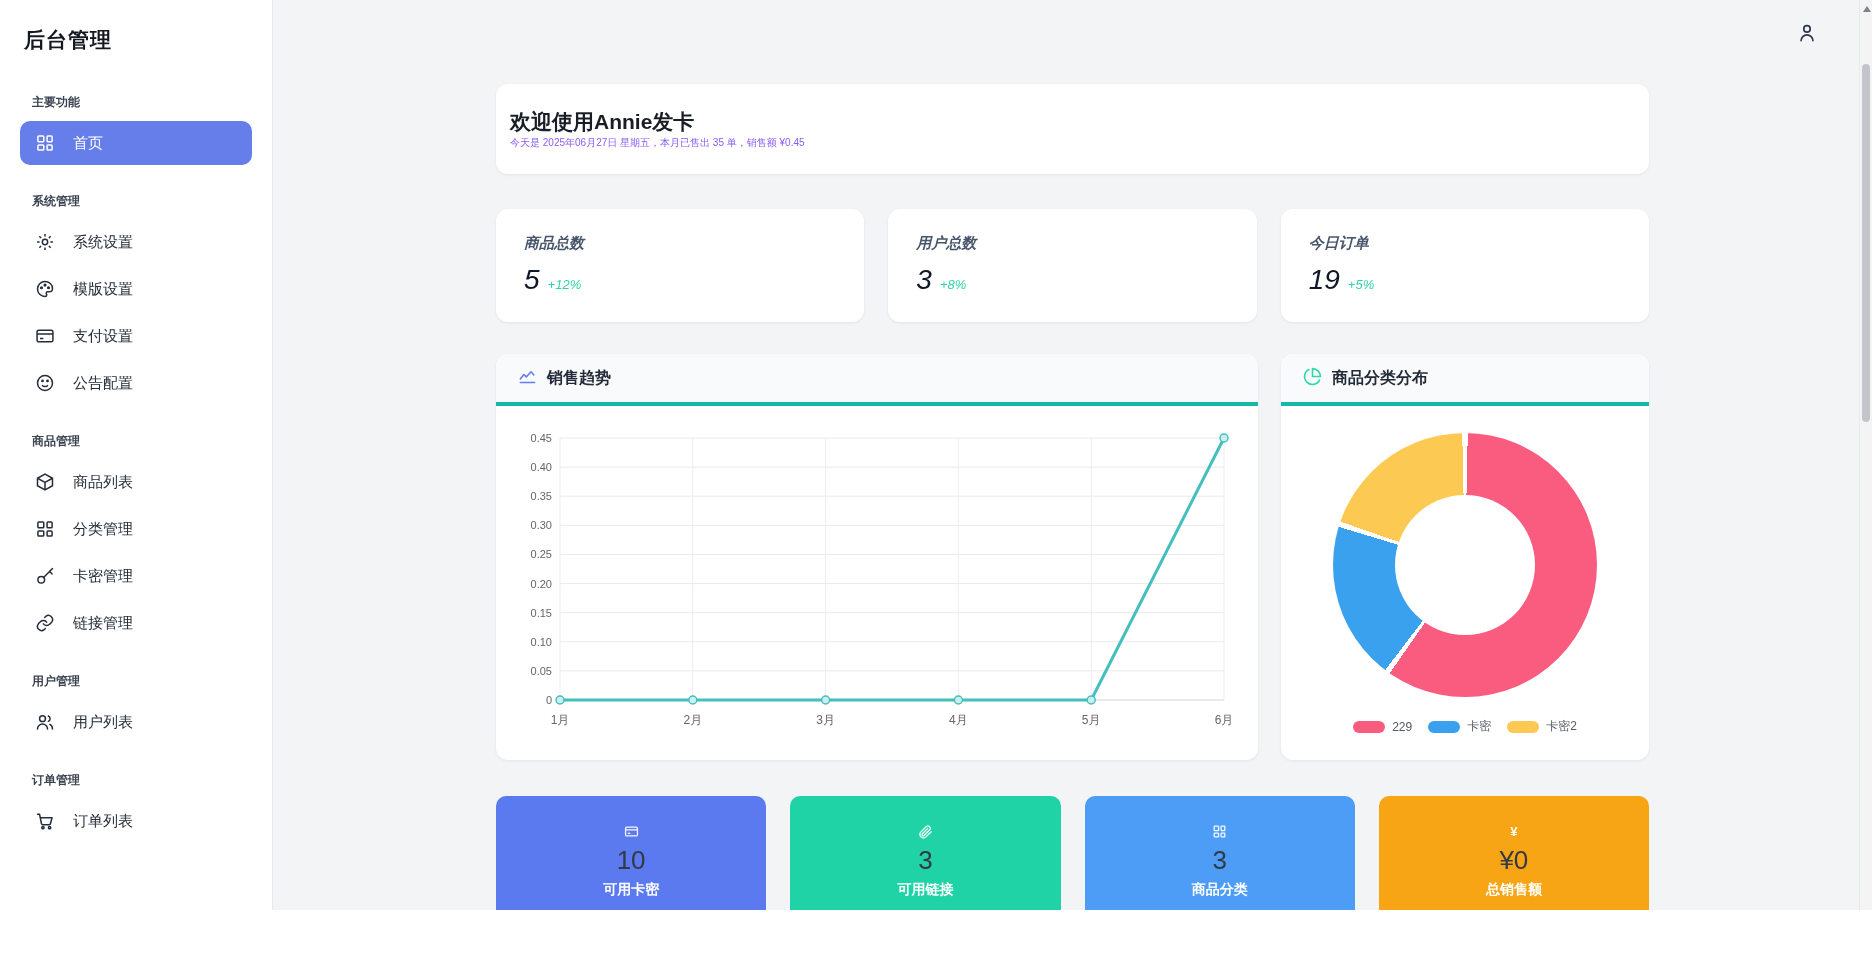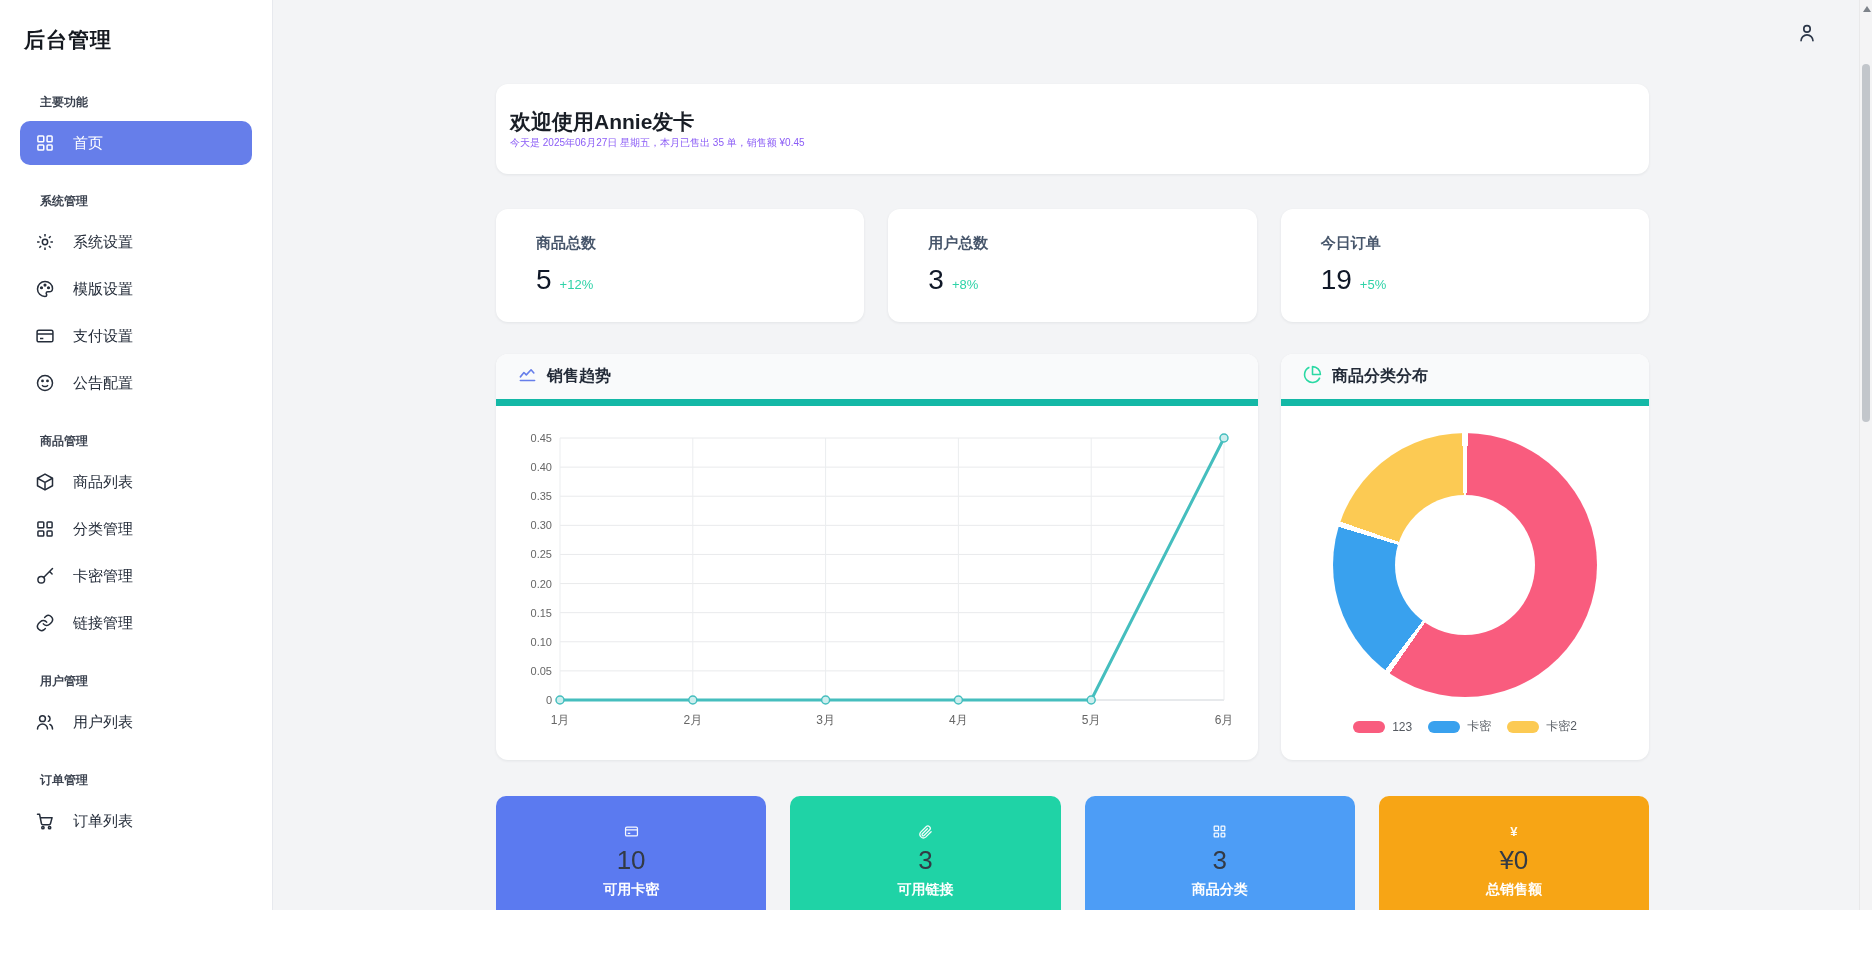--- a/index.html
+++ b/index.html
@@ -4,51 +4,51 @@
 <style>
   * { box-sizing: border-box; }
   html,body { margin:0; padding:0; }
   body { font-family:"Liberation Sans", sans-serif; }
   .screen { position:relative; width:1872px; height:910px; background:#f3f4f6; display:flex; overflow:hidden; }
 
   
   .sidebar { width:273px; flex-shrink:0; background:#ffffff; border-right:1px solid #e7e9ee; padding-top:26px; }
   .sidebar-title { font-size:21px; font-weight:bold; color:#14181f; padding:0 24px; letter-spacing:1px; }
   .nav { margin-top:40px; }
-  .nav-section-label { font-size:12px; font-weight:bold; color:#3c4350; padding:0 32px; margin:28px 8px 10px; }
+  .nav-section-label { font-size:12px; font-weight:bold; color:#3c4350; padding:0 32px; margin:28px 0 10px; }
   .nav-item { display:flex; align-items:center; gap:18px; height:44px; margin:3px 20px; padding:0 15px;
               border-radius:10px; color:#252d3a; font-size:15px; cursor:pointer; }
   .nav-item svg { width:20px; height:20px; display:block; }
   .nav-item.active { background:var(--accent,#667eea); color:#ffffff; }
   .nav-label { white-space:nowrap; }
 
   
   .main { flex:1; position:relative; }
   .user-button { position:absolute; top:22px; right:54px; color:#2b3648; cursor:pointer; }
   .content { width:1153px; margin:0 auto; padding-top:84px; }
 
   .card { background:#ffffff; border-radius:12px; box-shadow:0 1px 3px rgba(16,24,40,.07); }
 
   .welcome-card { padding:24px 14px; }
   .welcome-title { font-size:21px; font-weight:bold; color:#191e26; }
   .welcome-subtitle { font-size:10px; color:#8b5cf6; }
 
   .stats-row { display:flex; gap:24px; margin-top:35px; }
-  .stat-card { flex:1; height:113px; padding:25px 40px; }
+  .stat-card { flex:1; height:113px; padding:25px 28px;font-style:italic; }
   .stat-label { font-size:15px; font-weight:bold; color:#47566b; }
   .stat-value-row { margin-top:11px; display:flex; align-items:baseline; gap:8px; }
   .stat-value { font-size:28px; color:#101828; }
   .stat-change { font-size:13px; color:var(--positive,#2fd3a8); }
 
   .charts-row { display:flex; gap:23px; margin-top:32px; }
   .chart-card { height:406px; overflow:hidden; padding:0; }
   .sales-card { width:762px; }
   .category-card { width:368px; }
   .chart-header { height:52px; display:flex; align-items:center; gap:10px; padding:0 22px;
-                  background:#f9fafb; border-bottom:7px solid #14b8a6; font-size:16px; font-weight:bold; color:#232b38; }
+                  background:#f9fafb; border-bottom:4px solid #14b8a6; font-size:16px; font-weight:bold; color:#232b38; }
   .chart-header svg { width:19px; height:19px; }
   .trend-glyph { color:var(--accent,#667eea); }
   .pie-glyph { color:#2bd9a4; }
   .chart-body { position:relative; }
   #sales-svg { display:block; margin:2px 16px 0; }
 
   .donut-wrap { display:flex; flex-direction:column; align-items:center; }
   .donut { width:264px; height:264px; border-radius:50%; margin-top:27px; position:relative; }
   .donut::after { content:""; position:absolute; inset:62px; background:#ffffff; border-radius:50%; }
   .legend { display:flex; align-items:center; justify-content:center; gap:16px; margin-top:21px; }
@@ -299,21 +299,21 @@
                   <path d="M21.2 15.9A10 10 0 1 1 8.1 2.8"></path>
                   <path d="M22 12A10 10 0 0 0 12 2v10z"></path>
                 </svg></span>
             <span>商品分类分布</span>
           </div>
           <div class="chart-body donut-wrap">
             <div class="donut" id="donut" style="background: conic-gradient(rgb(255, 255, 255) 0deg, rgb(255, 255, 255) 1.2deg, rgb(249, 92, 126) 1.2deg, rgb(249, 92, 126) 214.8deg, rgb(255, 255, 255) 214.8deg, rgb(255, 255, 255) 216deg, rgb(255, 255, 255) 216deg, rgb(255, 255, 255) 217.2deg, rgb(57, 161, 238) 217.2deg, rgb(57, 161, 238) 286.8deg, rgb(255, 255, 255) 286.8deg, rgb(255, 255, 255) 288deg, rgb(255, 255, 255) 288deg, rgb(255, 255, 255) 289.2deg, rgb(252, 202, 83) 289.2deg, rgb(252, 202, 83) 358.8deg, rgb(255, 255, 255) 358.8deg, rgb(255, 255, 255) 360deg);"></div>
             <div class="legend">
               <div class="legend-item">
                   <span class="legend-swatch" style="background: rgb(249, 92, 126);"></span>
-                  <span>123</span>
+                  <span>229</span>
                 </div>
               <div class="legend-item">
                   <span class="legend-swatch" style="background: rgb(57, 161, 238);"></span>
                   <span>卡密</span>
                 </div>
               <div class="legend-item">
                   <span class="legend-swatch" style="background: rgb(252, 202, 83);"></span>
                   <span>卡密2</span>
                 </div>
             </div>

